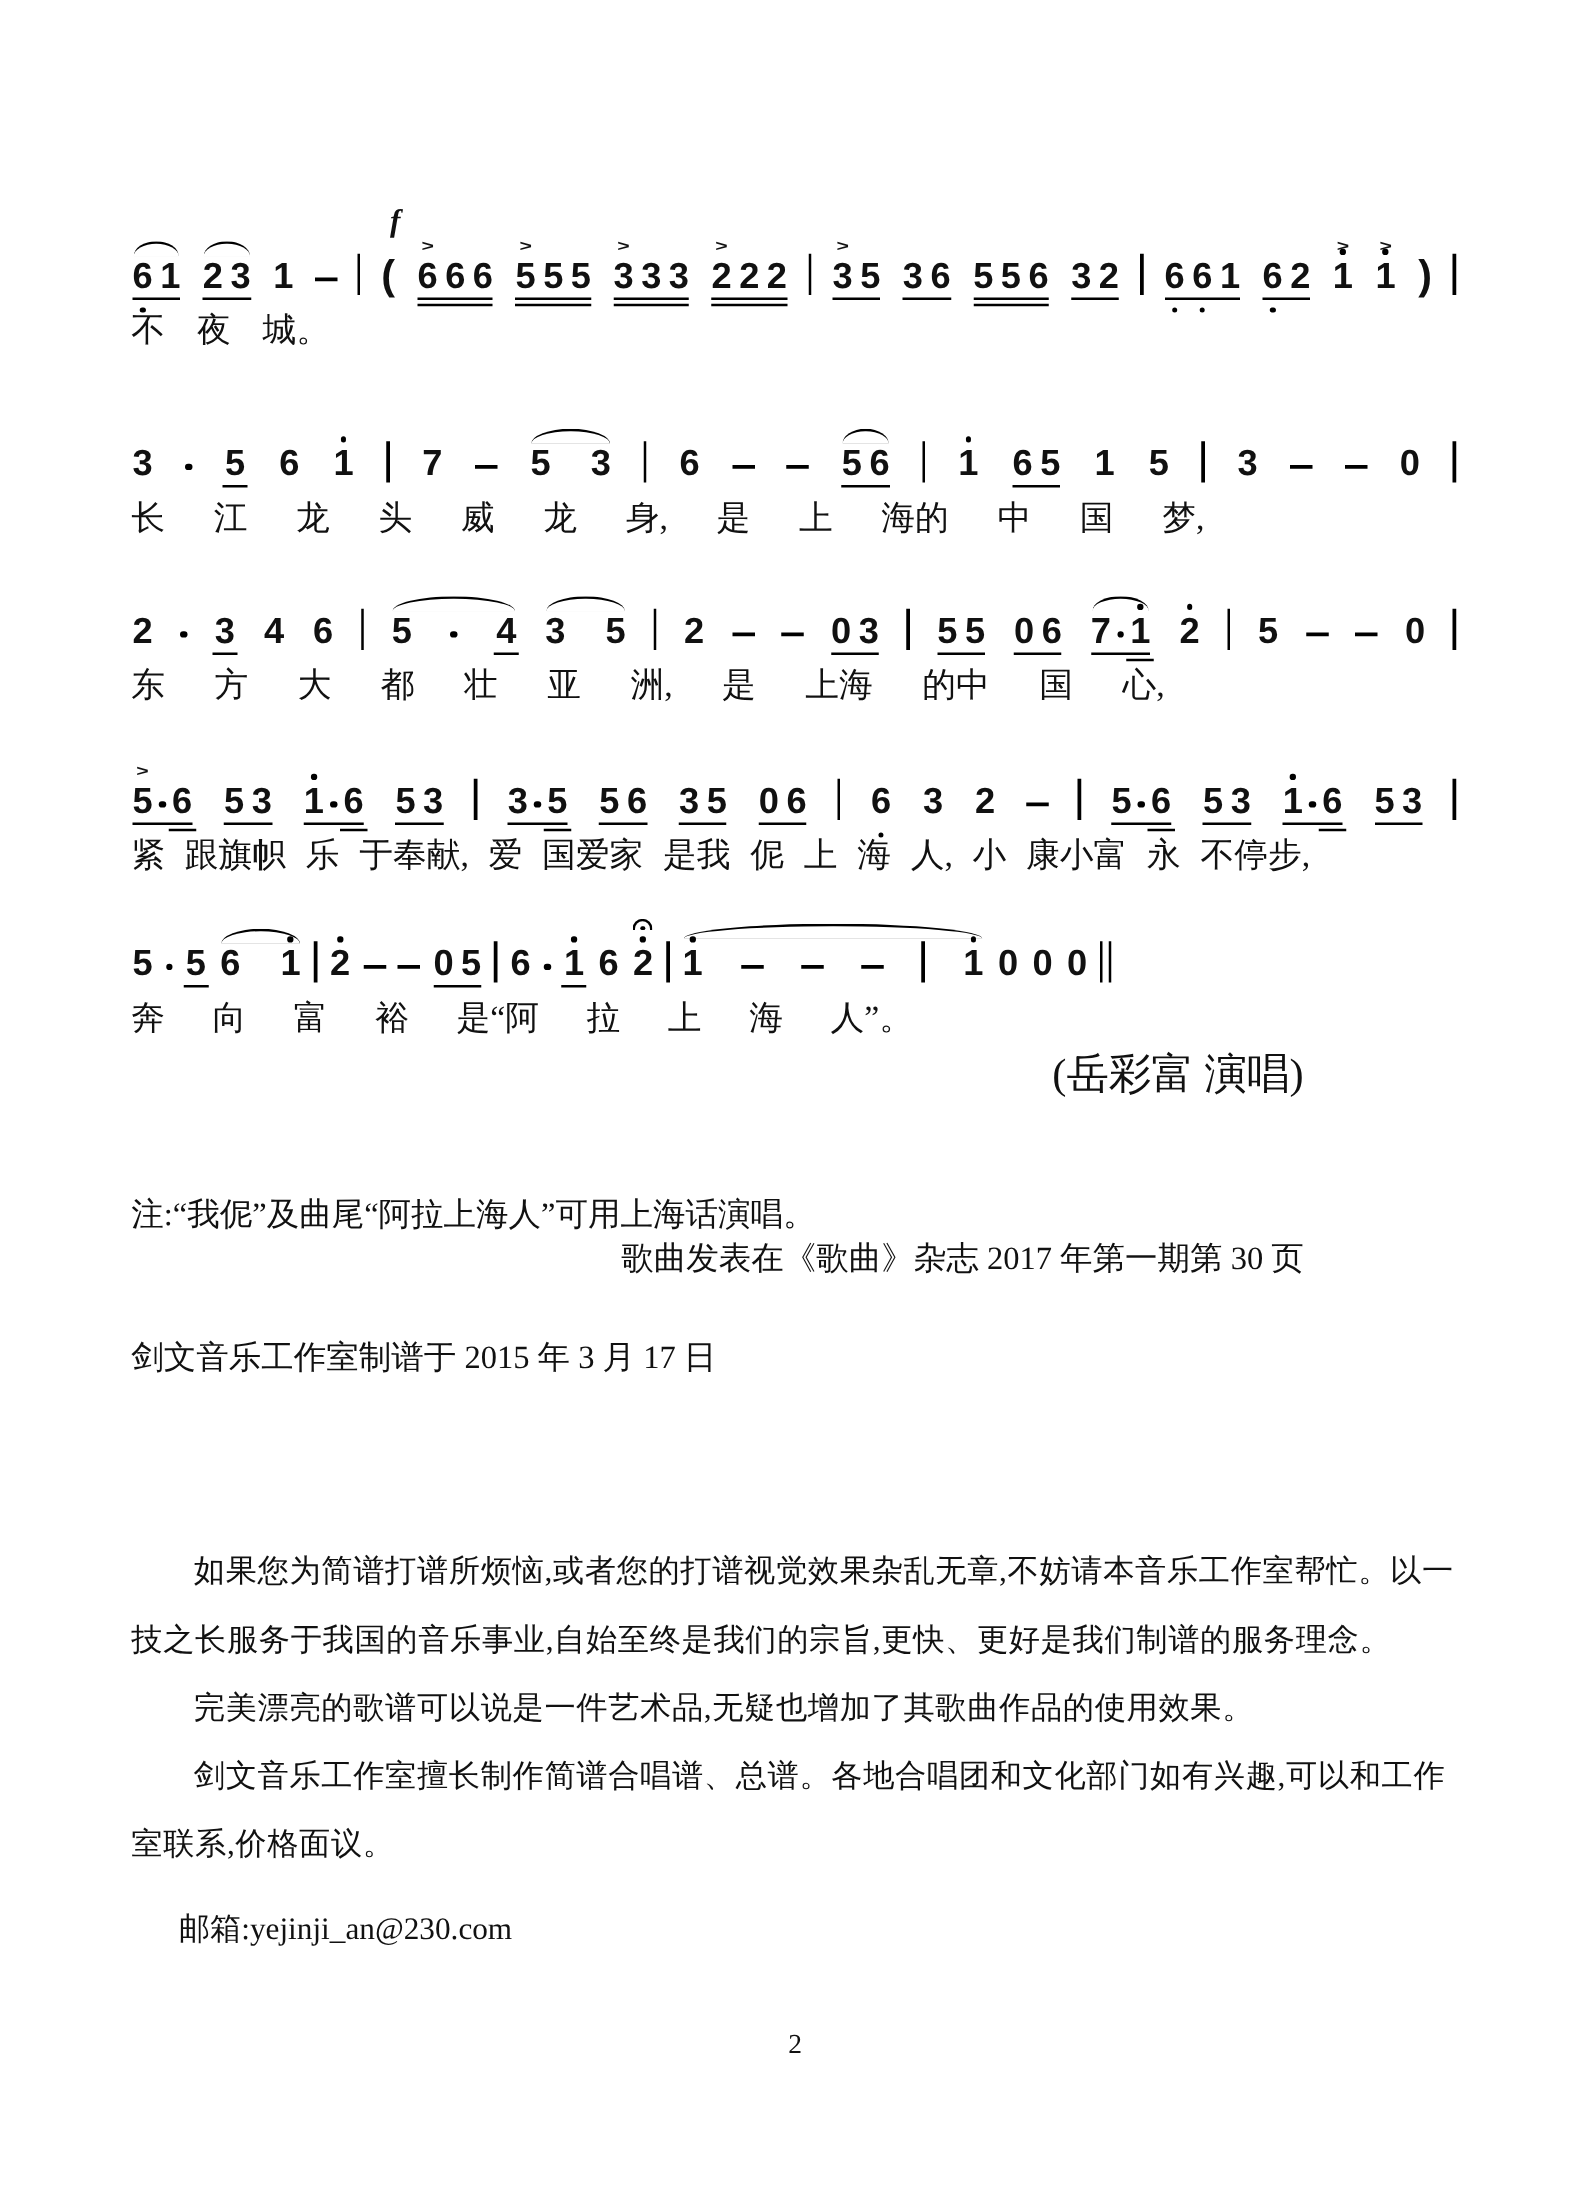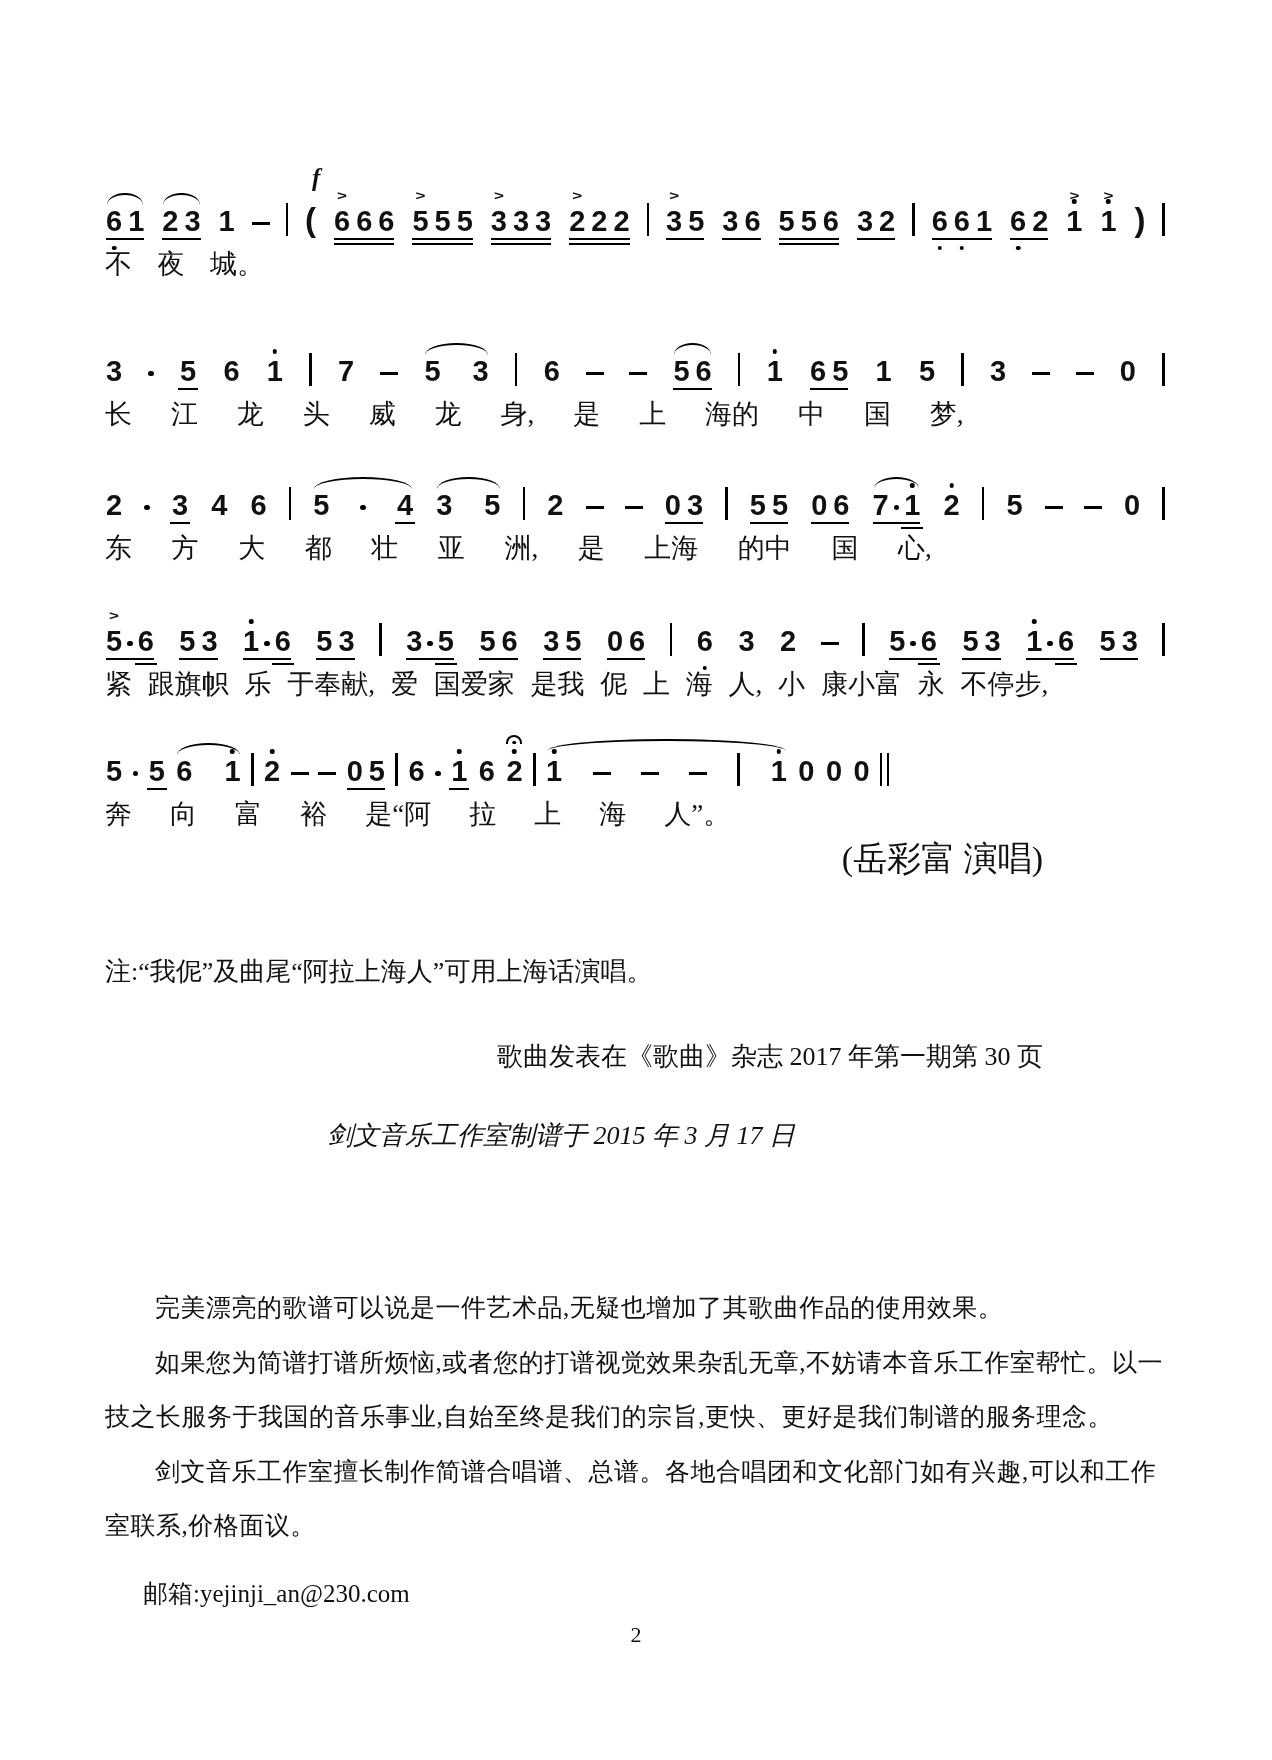--- a/index.html
+++ b/index.html
@@ -69,22 +69,22 @@
   }
   .lw1{width:15%;margin-bottom:64px;}
   .lw2{width:81%;margin-bottom:48px;}
   .lw3{width:78%;margin-bottom:50px;}
   .lw4{width:89%;margin-bottom:44px;}
   .lw5{width:59%;margin-bottom:4px;}
 
   
   .performer{text-align:right;padding-right:122px;font-size:34px;margin-top:2px;}
   .note-line{margin-top:72px;font-size:26px;}
-  .pub-line{margin-top:50px;text-align:right;padding-right:122px;font-size:26px;}
-  .eng-line{margin-top:44px;text-align:center;padding-right:148px;font-size:26px;font-style:italic;}
+  .pub-line{text-align:right;padding-right:122px;font-size:26px;}
+  .eng-line{margin-top:44px;text-align:left;padding-right:148px;font-size:26px;}
   .paras{margin-top:128px;font-size:25px;}
   .paras p{margin:0;text-indent:2em;line-height:2.18;letter-spacing:0.5px;}
   .contact-row{display:flex;gap:0;margin:14px 0 0 38px;font-size:25px;line-height:2.1;}
   .contact-row .c1{min-width:340px;}
   .page-num{position:absolute;bottom:112px;left:0;right:0;text-align:center;font-size:22px;}
 </style>
 </head>
 <body>
 
 <div class="page">
@@ -556,22 +556,22 @@
 
     <div class="performer">(岳彩富 演唱)</div>
 
     <div class="note-line">注:“我伲”及曲尾“阿拉上海人”可用上海话演唱。</div>
 
     <div class="pub-line">歌曲发表在《歌曲》杂志 2017 年第一期第 30 页</div>
 
     <div class="eng-line">剑文音乐工作室制谱于 2015 年 3 月 17 日</div>
 
     <div class="paras">
+      <p>如果您为简谱打谱所烦恼,或者您的打谱视觉效果杂乱无章,不妨请本音乐工作室帮忙。以一技之长服务于我国的音乐事业,自始至终是我们的宗旨,更快、更好是我们制谱的服务理念。</p>
       <p>完美漂亮的歌谱可以说是一件艺术品,无疑也增加了其歌曲作品的使用效果。</p>
-      <p>如果您为简谱打谱所烦恼,或者您的打谱视觉效果杂乱无章,不妨请本音乐工作室帮忙。以一技之长服务于我国的音乐事业,自始至终是我们的宗旨,更快、更好是我们制谱的服务理念。</p>
       <p>剑文音乐工作室擅长制作简谱合唱谱、总谱。各地合唱团和文化部门如有兴趣,可以和工作室联系,价格面议。</p>
     </div>
 
 
     <div class="contact-row">
       <span class="c1"><span>邮箱:</span><span>yejinji_an@230.com</span></span>
     </div>
 
   </div>
 

